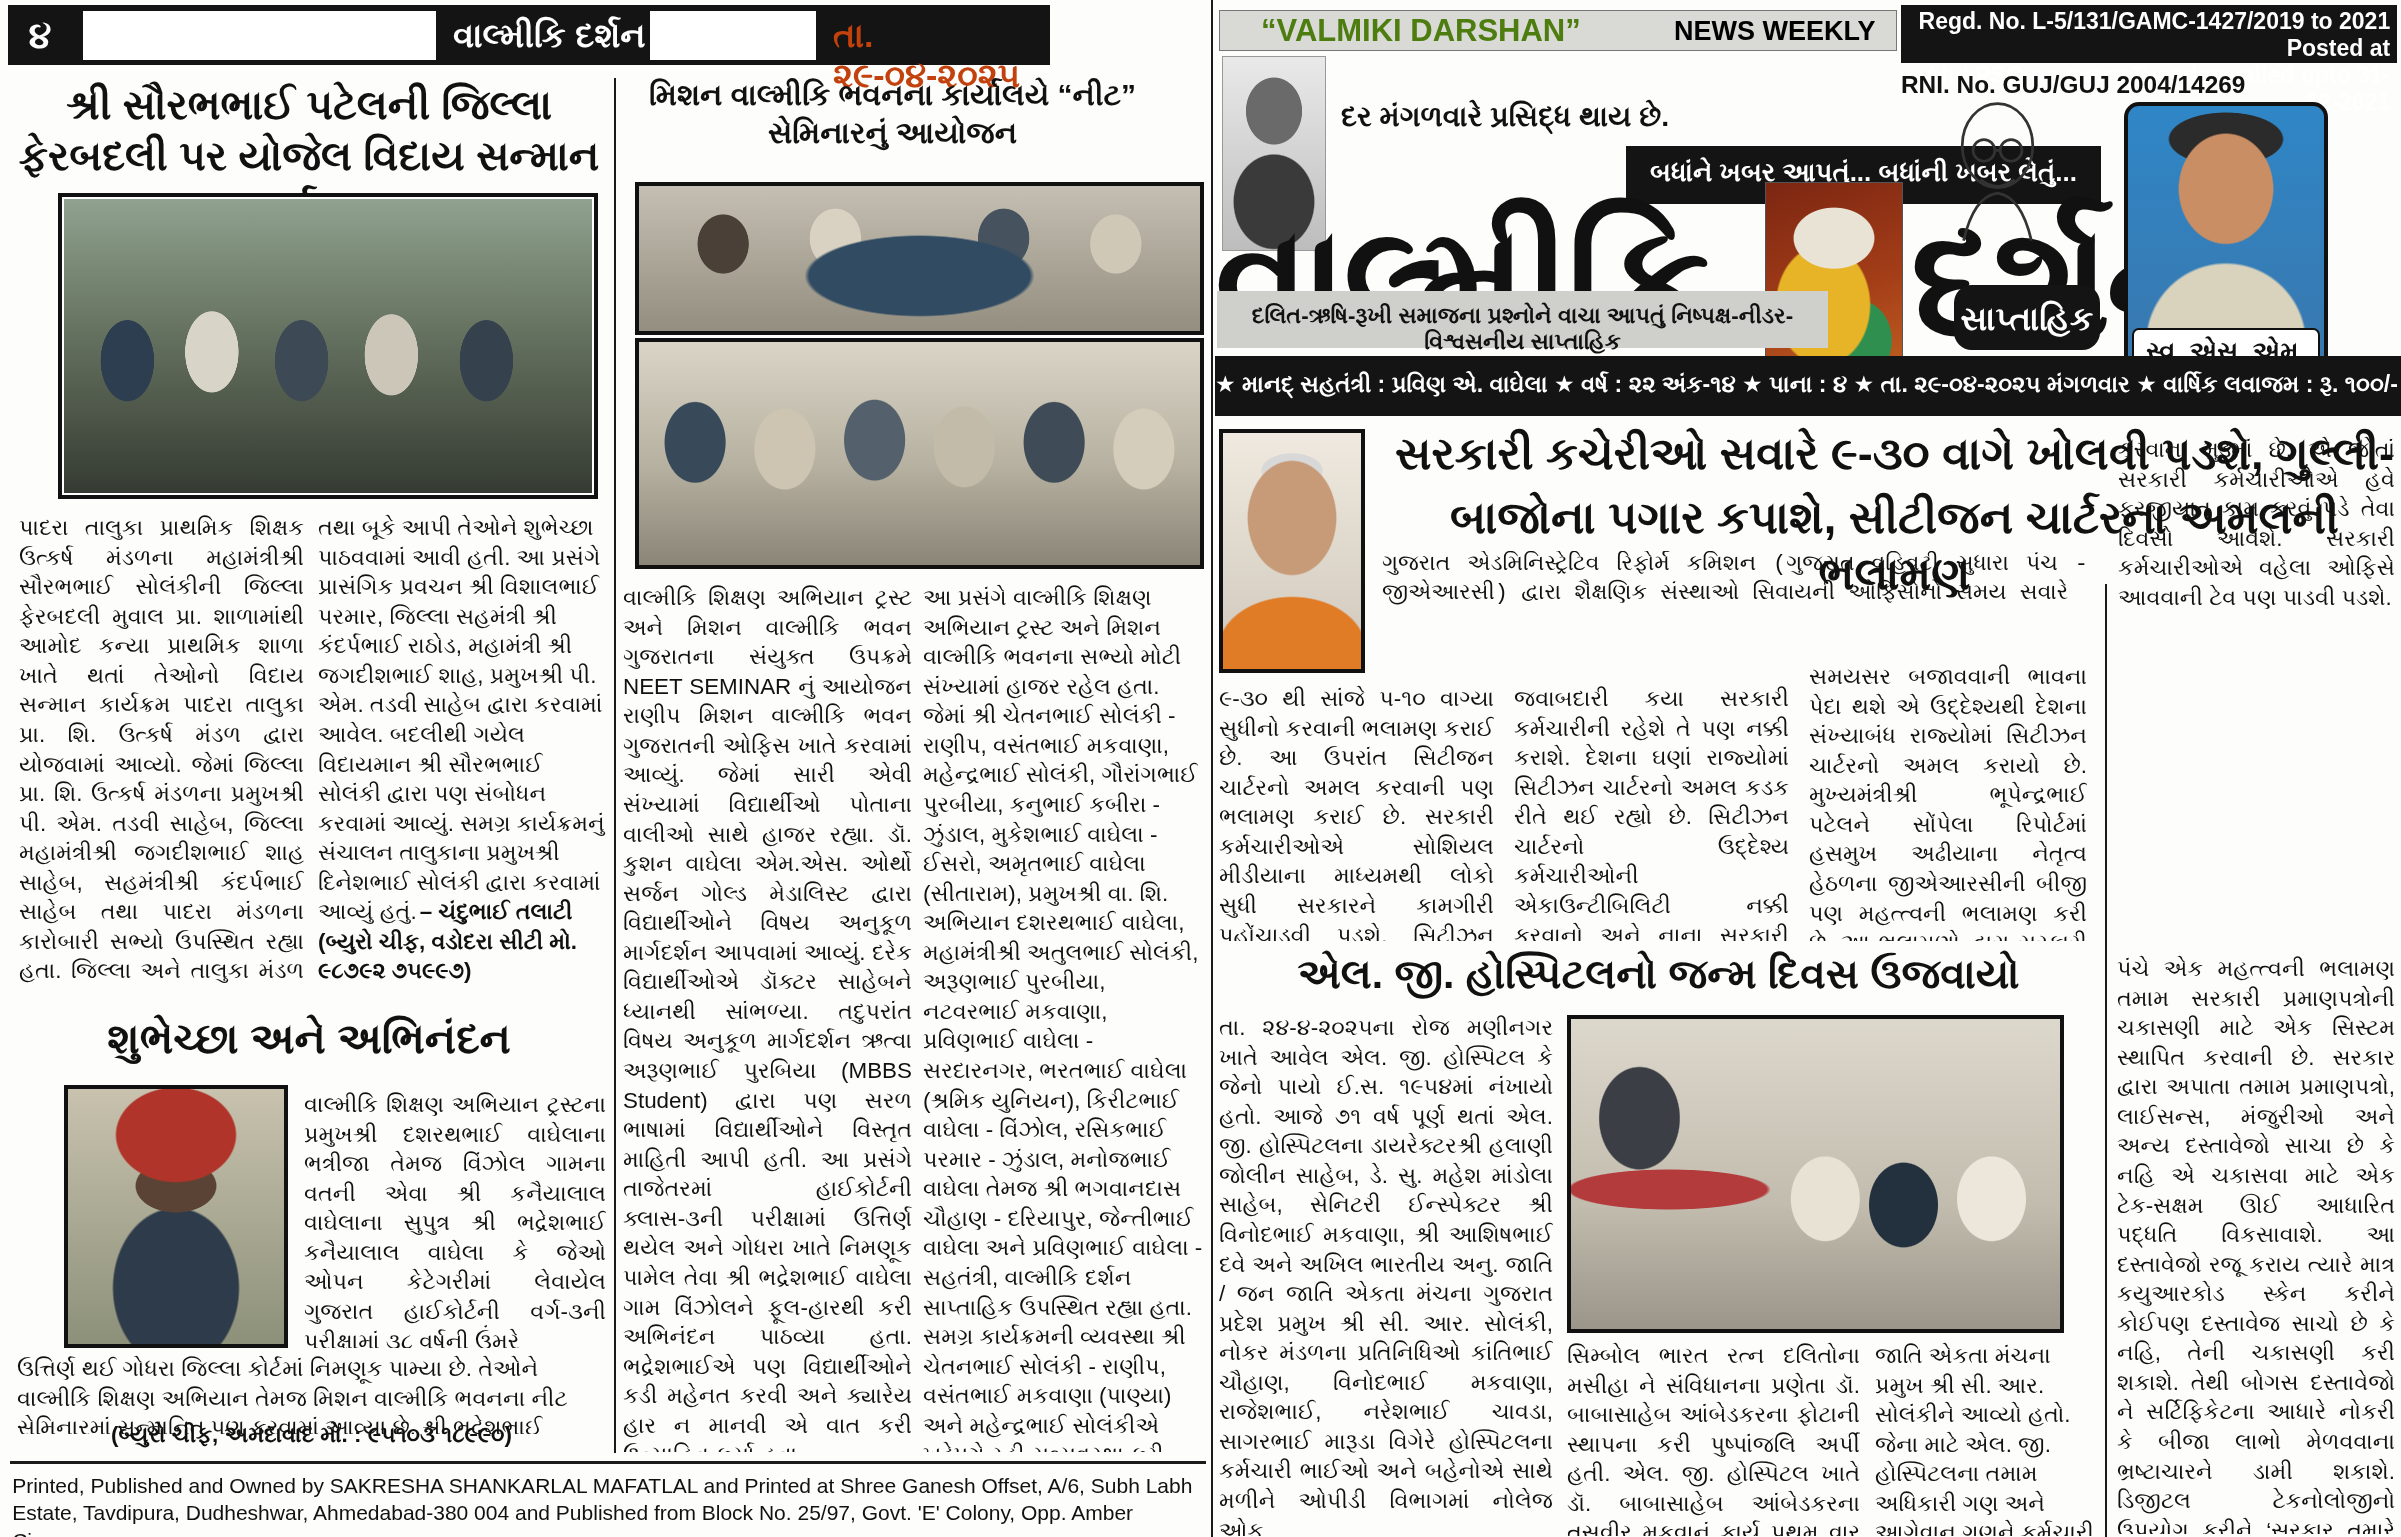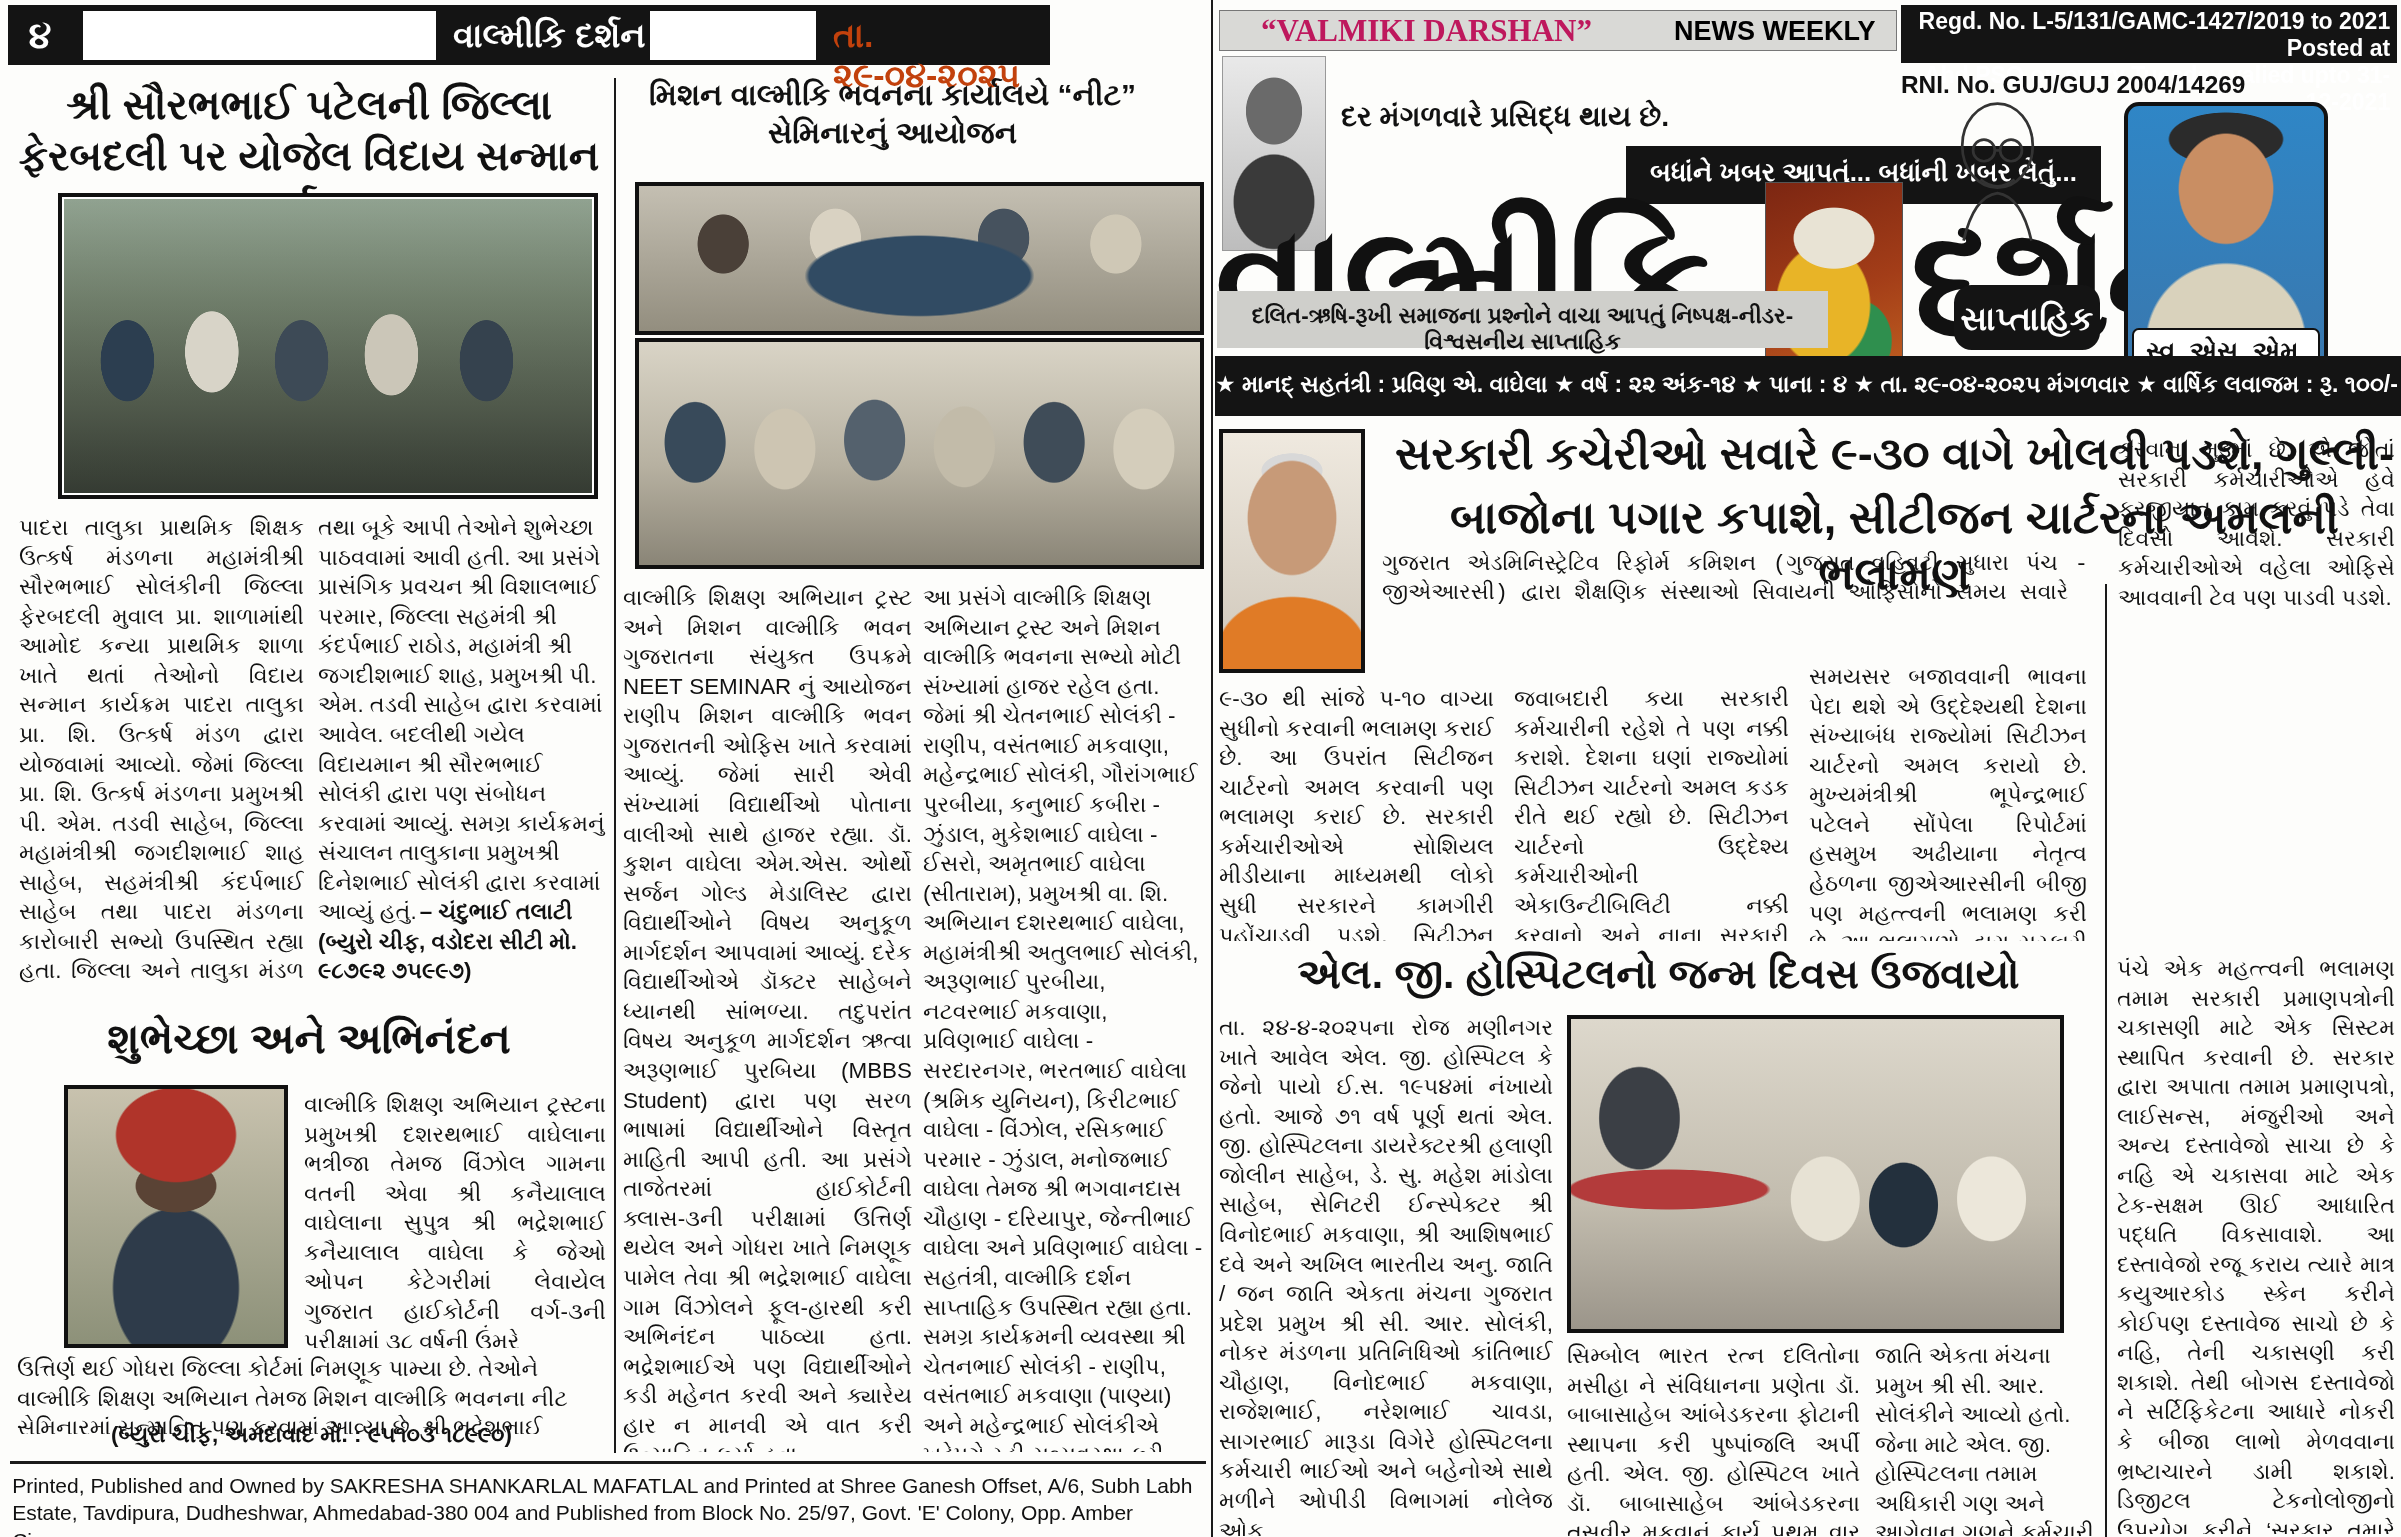--- a/index.html
+++ b/index.html
@@ -88,21 +88,21 @@
                radial-gradient(31px 41px at 90% 48%, #d4cdbb 97%, transparent),
                linear-gradient(180deg,#d9d4c6 0%,#b7b1a1 55%,#8a8577 100%);"></div>
   <div class="abs just body-txt" style="left:623px;top:583px;width:289px;height:869px;overflow:hidden;">વાલ્મીકિ શિક્ષણ અભિયાન ટ્રસ્ટ અને મિશન વાલ્મીકિ ભવન ગુજરાતના સંયુક્ત ઉપક્રમે NEET SEMINAR નું આયોજન રાણીપ મિશન વાલ્મીકિ ભવન ગુજરાતની ઓફિસ ખાતે કરવામાં આવ્યું. જેમાં સારી એવી સંખ્યામાં વિદ્યાર્થીઓ પોતાના વાલીઓ સાથે હાજર રહ્યા. ડૉ. કુશન વાઘેલા એમ.એસ. ઓર્થો સર્જન ગોલ્ડ મેડાલિસ્ટ દ્વારા વિદ્યાર્થીઓને વિષય અનુકૂળ માર્ગદર્શન આપવામાં આવ્યું. દરેક વિદ્યાર્થીઓએ ડૉક્ટર સાહેબને ધ્યાનથી સાંભળ્યા. તદુપરાંત વિષય અનુકૂળ માર્ગદર્શન ઋત્વા અરૂણભાઈ પુરબિયા (MBBS Student) દ્વારા પણ સરળ ભાષામાં વિદ્યાર્થીઓને વિસ્તૃત માહિતી આપી હતી. આ પ્રસંગે તાજેતરમાં હાઈકોર્ટની ક્લાસ-૩ની પરીક્ષામાં ઉત્તિર્ણ થયેલ અને ગોધરા ખાતે નિમણૂક પામેલ તેવા શ્રી ભદ્રેશભાઈ વાઘેલા ગામ વિંઝોલને ફૂલ-હારથી કરી અભિનંદન પાઠવ્યા હતા. ભદ્રેશભાઈએ પણ વિદ્યાર્થીઓને કડી મહેનત કરવી અને ક્યારેય હાર ન માનવી એ વાત કરી ઉત્સાહિત કર્યા હતા.</div>
   <div class="abs" style="left:923px;top:583px;width:282px;height:869px;overflow:hidden;">
     <span class="just body-txt">આ પ્રસંગે વાલ્મીકિ શિક્ષણ અભિયાન ટ્રસ્ટ અને મિશન વાલ્મીકિ ભવનના સભ્યો મોટી સંખ્યામાં હાજર રહેલ હતા. જેમાં શ્રી ચેતનભાઈ સોલંકી - રાણીપ, વસંતભાઈ મકવાણા, મહેન્દ્રભાઈ સોલંકી, ગૌરાંગભાઈ પુરબીયા, કનુભાઈ કબીરા - ઝુંડાલ, મુકેશભાઈ વાઘેલા - ઈસરો, અમૃતભાઈ વાઘેલા (સીતારામ), પ્રમુખશ્રી વા. શિ. અભિયાન દશરથભાઈ વાઘેલા, મહામંત્રીશ્રી અતુલભાઈ સોલંકી, અરૂણભાઈ પુરબીયા, નટવરભાઈ મકવાણા, પ્રવિણભાઈ વાઘેલા - સરદારનગર, ભરતભાઈ વાઘેલા (શ્રમિક યુનિયન), કિરીટભાઈ વાઘેલા - વિંઝોલ, રસિકભાઈ પરમાર - ઝુંડાલ, મનોજભાઈ વાઘેલા તેમજ શ્રી ભગવાનદાસ ચૌહાણ - દરિયાપુર, જેન્તીભાઈ વાઘેલા અને પ્રવિણભાઈ વાઘેલા - સહતંત્રી, વાલ્મીકિ દર્શન સાપ્તાહિક ઉપસ્થિત રહ્યા હતા. સમગ્ર કાર્યક્રમની વ્યવસ્થા શ્રી ચેતનભાઈ સોલંકી - રાણીપ, વસંતભાઈ મકવાણા (પાણ્યા) અને મહેન્દ્રભાઈ સોલંકીએ ખડેપગે રહી સુવ્યવસ્થા કરી હતી.</span>
     
     
   </div>
 
   <div class="abs" style="left:1219px;top:9.5px;width:676px;height:39px;background:#d9d9d6;border:1.4px solid #777;">
-    <span class="b" style="position:absolute;left:41px;top:2.7px;font-size:31px;color:#be185d;font-family:Liberation Serif, serif;">“VALMIKI DARSHAN”</span>
+    <span class="b" style="position:absolute;left:41px;top:2.7px;font-size:31px;color:#4d7c0f;">“VALMIKI DARSHAN”</span>
     <span class="b" style="position:absolute;right:20.4px;top:5.4px;font-size:27px;color:#000000;">NEWS WEEKLY</span>
   </div>
 
   <div class="abs" style="left:1222px;top:56px;width:102px;height:193px;border:1.4px solid #999;
               background:
                radial-gradient(28.5px 34px at 50% 28%, #6a6a6a 97%, transparent),
                radial-gradient(41px 48px at 50% 75%, #3a3a3a 97%, transparent),
                linear-gradient(180deg,#e9e9e9,#bdbdbd);filter:grayscale(1);"></div>
 
   <div class="abs b" style="left:1341px;top:100px;width:380px;font-size:28.5px;">દર મંગળવારે પ્રસિદ્ધ થાય છે.</div>

